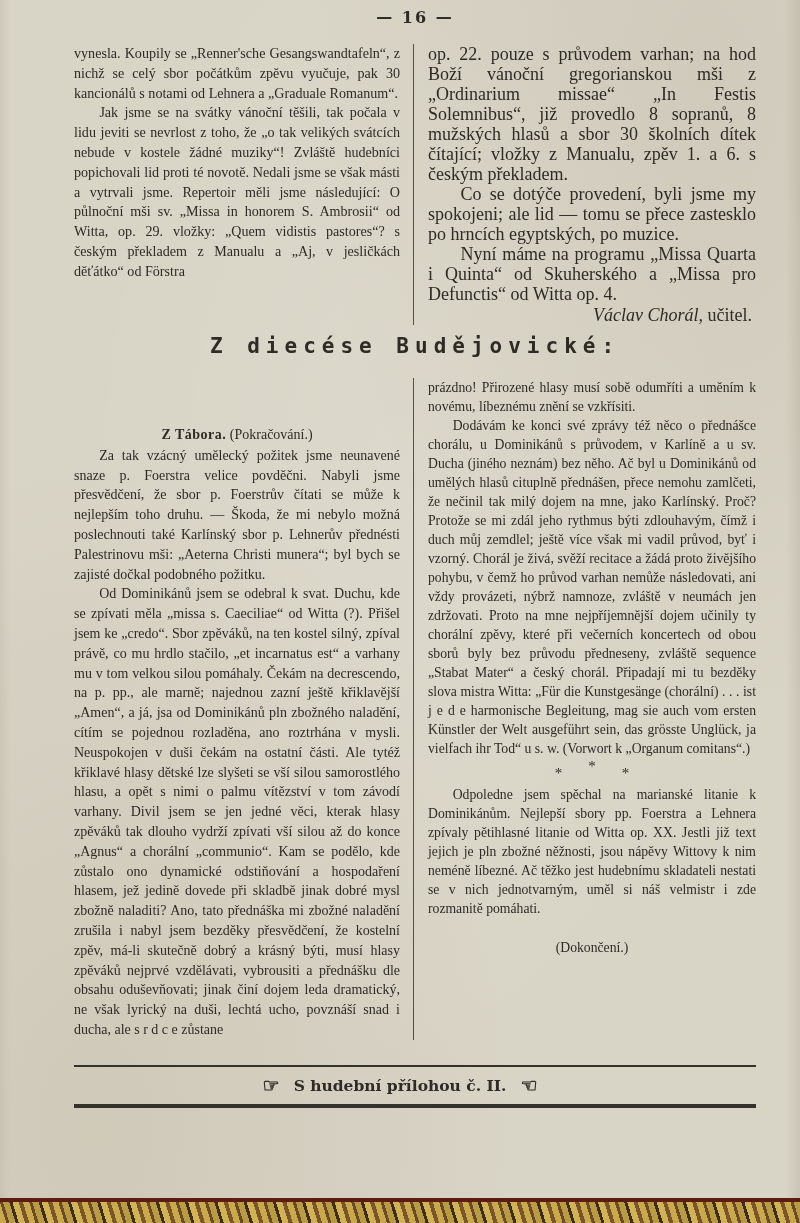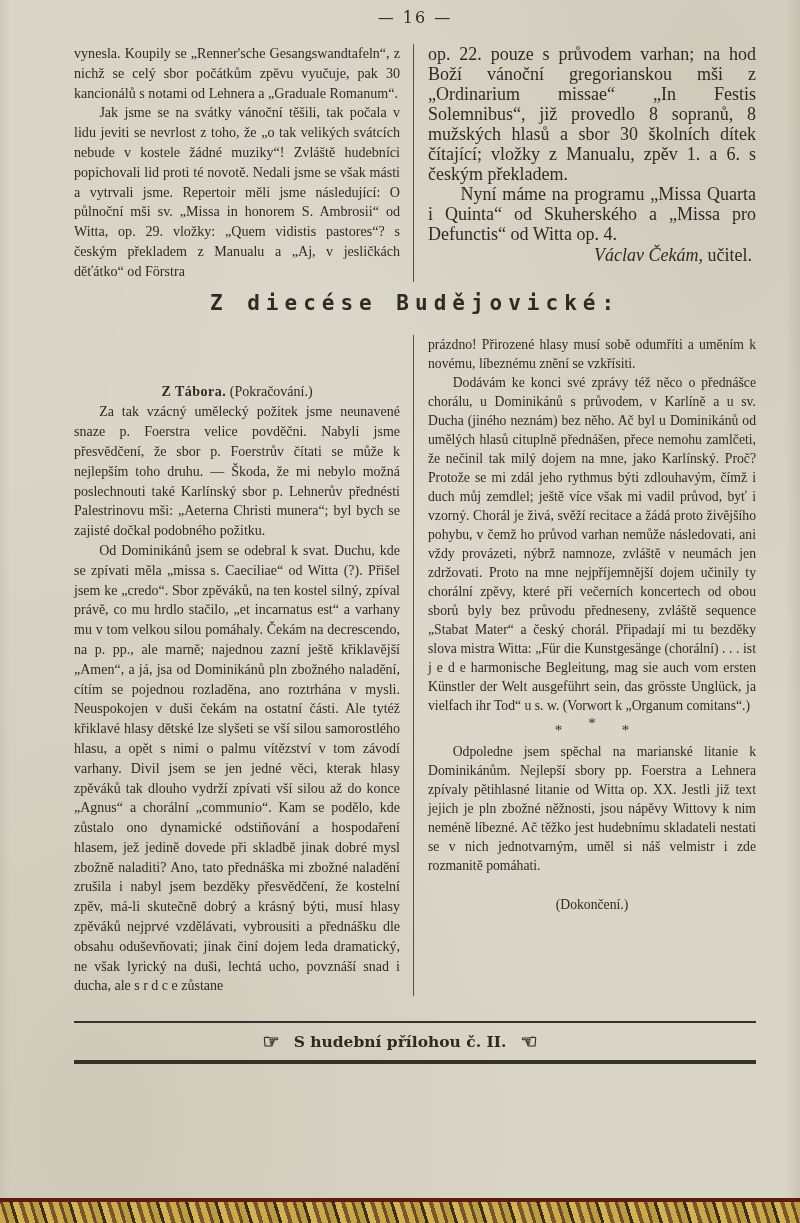--- a/index.html
+++ b/index.html
@@ -19,20 +19,21 @@
       radial-gradient(ellipse at 50% 40%, rgba(255,255,250,0.10), transparent 60%),
       linear-gradient(to left, rgba(95,85,60,0.12), transparent 14px),
       linear-gradient(to right, rgba(95,85,60,0.08), transparent 10px),
       #d8d4c6;
   }
   .content { padding: 6px 44px 0 74px; }
   .page-number {
     text-align: center;
     font-size: 16px; letter-spacing: 2px;
     margin-top: 2px;
+    font-weight: bold;
   }
   .columns { display: flex; align-items: stretch; font-family: Liberation Serif, serif; }
   .col { box-sizing: border-box; }
   .col.left {
     width: 340px; padding-right: 13px;
     border-right: 1.5px solid #55514a;
   }
   .col.right { width: 342px; padding-left: 14px; }
   p { margin: 0; text-align: justify; text-indent: 1.8em; }
   p.noindent { text-indent: 0; }
@@ -86,22 +87,23 @@
 
     <div class="page-number">— 16 —</div>
 
     <div class="columns top-section">
       <div class="col left">
         <p class="noindent">vynesla. Koupily se „Renner'sche Gesangswandtafeln“, z nichž se celý sbor počátkům zpěvu vyučuje, pak 30 kancionálů s notami od Lehnera a „Graduale Romanum“.</p>
         <p>Jak jsme se na svátky vánoční těšili, tak počala v lidu jeviti se nevrlost z toho, že „o tak velikých svátcích nebude v kostele žádné muziky“! Zvláště hudebníci popichovali lid proti té novotě. Nedali jsme se však másti a vytrvali jsme. Repertoir měli jsme následující: O půlnoční mši sv. „Missa in honorem S. Ambrosii“ od Witta, op. 29. vložky: „Quem vidistis pastores“? s českým překladem z Manualu a „Aj, v jesličkách děťátko“ od Förstra</p>
       </div>
       <div class="col right">
         <p class="noindent">op. 22. pouze s průvodem varhan; na hod Boží vánoční gregorianskou mši z „Ordinarium missae“ „In Festis Solemnibus“, již provedlo 8 sopranů, 8 mužských hlasů a sbor 30 školních dítek čítající; vložky z Manualu, zpěv 1. a 6. s českým překladem.</p>
+        <p>Co se dotýče provedení, byli jsme my spokojeni; ale lid — tomu se přece zastesklo po hrncích egyptských, po muzice.</p>
         <p>Nyní máme na programu „Missa Quarta i Quinta“ od Skuherského a „Missa pro Defunctis“ od Witta op. 4.</p>
-        <p class="signature"><span class="italic">Václav Čekám,</span><span> učitel.</span></p>
+        <p class="signature"><span class="italic">Václav Chorál,</span><span> učitel.</span></p>
       </div>
     </div>
 
     <div class="section-heading">Z diecése Budějovické:</div>
 
     <div class="columns main-section">
       <div class="col left">
         <p class="article-title"><span class="bold">Z Tábora.</span> <span>(Pokračování.)</span></p>
         <p>Za tak vzácný umělecký požitek jsme neunavené snaze p. Foerstra velice povděčni. Nabyli jsme přesvědčení, že sbor p. Foerstrův čítati se může k nejlepším toho druhu. — Škoda, že mi nebylo možná poslechnouti také Karlínský sbor p. Lehnerův přednésti Palestrinovu mši: „Aeterna Christi munera“; byl bych se zajisté dočkal podobného požitku.</p>
         <p>Od Dominikánů jsem se odebral k svat. Duchu, kde se zpívati měla „missa s. Caeciliae“ od Witta (?). Přišel jsem ke „credo“. Sbor zpěváků, na ten kostel silný, zpíval právě, co mu hrdlo stačilo, „et incarnatus est“ a varhany mu v tom velkou silou pomáhaly. Čekám na decrescendo, na p. pp., ale marně; najednou zazní ještě křiklavější „Amen“, a já, jsa od Dominikánů pln zbožného naladění, cítím se pojednou rozladěna, ano roztrhána v mysli. Neuspokojen v duši čekám na ostatní části. Ale tytéž křiklavé hlasy dětské lze slyšeti se vší silou samorostlého hlasu, a opět s nimi o palmu vítězství v tom závodí varhany. Divil jsem se jen jedné věci, kterak hlasy zpěváků tak dlouho vydrží zpívati vší silou až do konce „Agnus“ a chorální „communio“. Kam se podělo, kde zůstalo ono dynamické odstiňování a hospodaření hlasem, jež jedině dovede při skladbě jinak dobré mysl zbožně naladiti? Ano, tato přednáška mi zbožné naladění zrušila i nabyl jsem bezděky přesvědčení, že kostelní zpěv, má-li skutečně dobrý a krásný býti, musí hlasy zpěváků nejprvé vzdělávati, vybrousiti a přednášku dle obsahu oduševňovati; jinak činí dojem leda dramatický, ne však lyrický na duši, lechtá ucho, povznáší snad i ducha, ale s r d c e zůstane</p>

